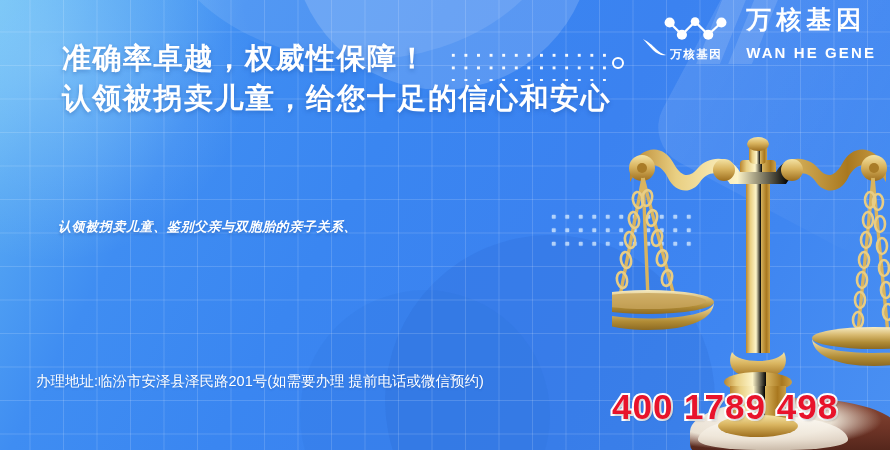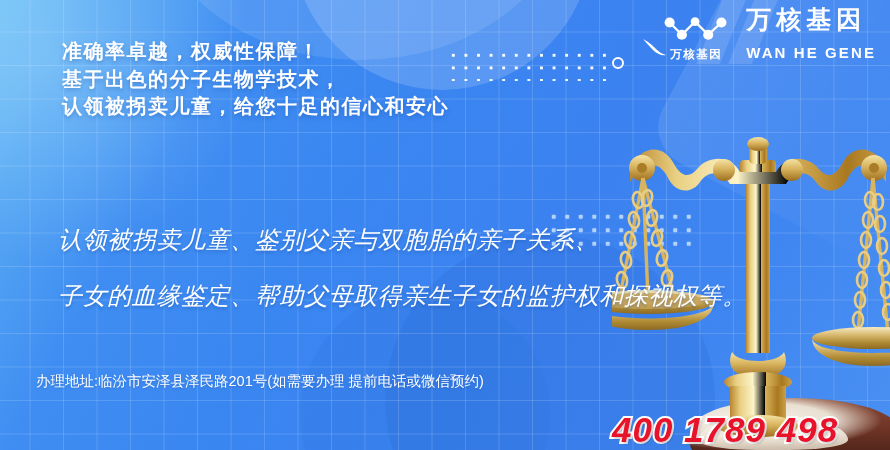--- a/index.html
+++ b/index.html
@@ -136,21 +136,21 @@
   }
 
   
   .headline {
     position:absolute;
     left:62px; top:38px;
     z-index:5;
   }
   .headline .hl {
     color:#ffffff;
-    font-size:20px;
+    font-size:29px;
     font-weight:bold;
     line-height:1.38;
     letter-spacing:1.5px;
     white-space:nowrap;
     text-shadow:0 2px 4px rgba(20,70,150,0.35);
   }
 
   
   .dots-top {
     position:absolute;
@@ -185,22 +185,22 @@
     background-size:13.5px 13.5px;
     z-index:2;
   }
   .body-lines {
     position:absolute;
     left:58px; top:212px;
     z-index:6;
   }
   .body-lines .bl {
     color:#ffffff;
-    font-size:24px;
-    font-weight:normal;
+    font-size:13px;
+    font-weight:bold;
     font-style:italic;
     line-height:2.33;
     letter-spacing:0.6px;
     white-space:nowrap;
     text-shadow:0 2px 3px rgba(25,75,155,0.4);
   }
 
   
   .address {
     position:absolute;
@@ -210,24 +210,23 @@
     line-height:1.4;
     white-space:nowrap;
     z-index:6;
     text-shadow:0 1px 2px rgba(25,75,155,0.35);
     text-align:center;
   }
 
   
   .phone {
     position:absolute;
-    left:612px; top:412px;
+    left:612px; top:389px;
     font-size:35px;
     font-weight:bold;
-    font-style:italic;
     letter-spacing:1px;
     color:#e8132b;
     line-height:1;
     white-space:nowrap;
     z-index:8;
     -webkit-text-stroke:4px #ffffff;
     paint-order:stroke fill;
     text-shadow:
       0 0 0 #fff,
       2px 2px 2px rgba(0,0,0,0.18);
@@ -310,21 +309,20 @@
       <div class="logo-mark-cn">万核基因</div>
     </div>
     <div class="logo-text">
       <div class="logo-cn">万核基因</div>
       <div class="logo-en">WAN HE GENE</div>
     </div>
   </div>
 
   <div class="headline">
     <div class="hl">准确率卓越，权威性保障！</div>
-    <div class="hl">基于出色的分子生物学技术，</div>
     <div class="hl">认领被拐卖儿童，给您十足的信心和安心</div>
   </div>
 
   <div class="scales">
     <svg viewBox="0 0 300 330" width="300" height="330">
       <defs>
         <linearGradient id="gold" x1="0" y1="0" x2="1" y2="0">
           <stop offset="0%" stop-color="#b9862f"></stop>
           <stop offset="18%" stop-color="#e9cf82"></stop>
           <stop offset="42%" stop-color="#fdf4c8"></stop>
@@ -416,20 +414,19 @@
 
       <ellipse cx="262" cy="218" rx="62" ry="11" fill="url(#pan)"></ellipse>
       <path d="M200 218 C200 238, 324 238, 324 218 C324 234, 302 246, 262 246 C222 246, 200 234, 200 218 Z" fill="url(#pan)"></path>
     </svg>
   </div>
 
   <div class="gavel-block"></div>
 
   <div class="body-lines">
     <div class="bl">认领被拐卖儿童、鉴别父亲与双胞胎的亲子关系、</div>
-    <div class="bl">子女的血缘鉴定、帮助父母取得亲生子女的监护权和探视权等。</div>
   </div>
 
   <div class="address">办理地址:临汾市安泽县泽民路201号(如需要办理 提前电话或微信预约)</div>
 
   <div class="phone">400 1789 498</div>
 
 </div>
 
 </body></html>

